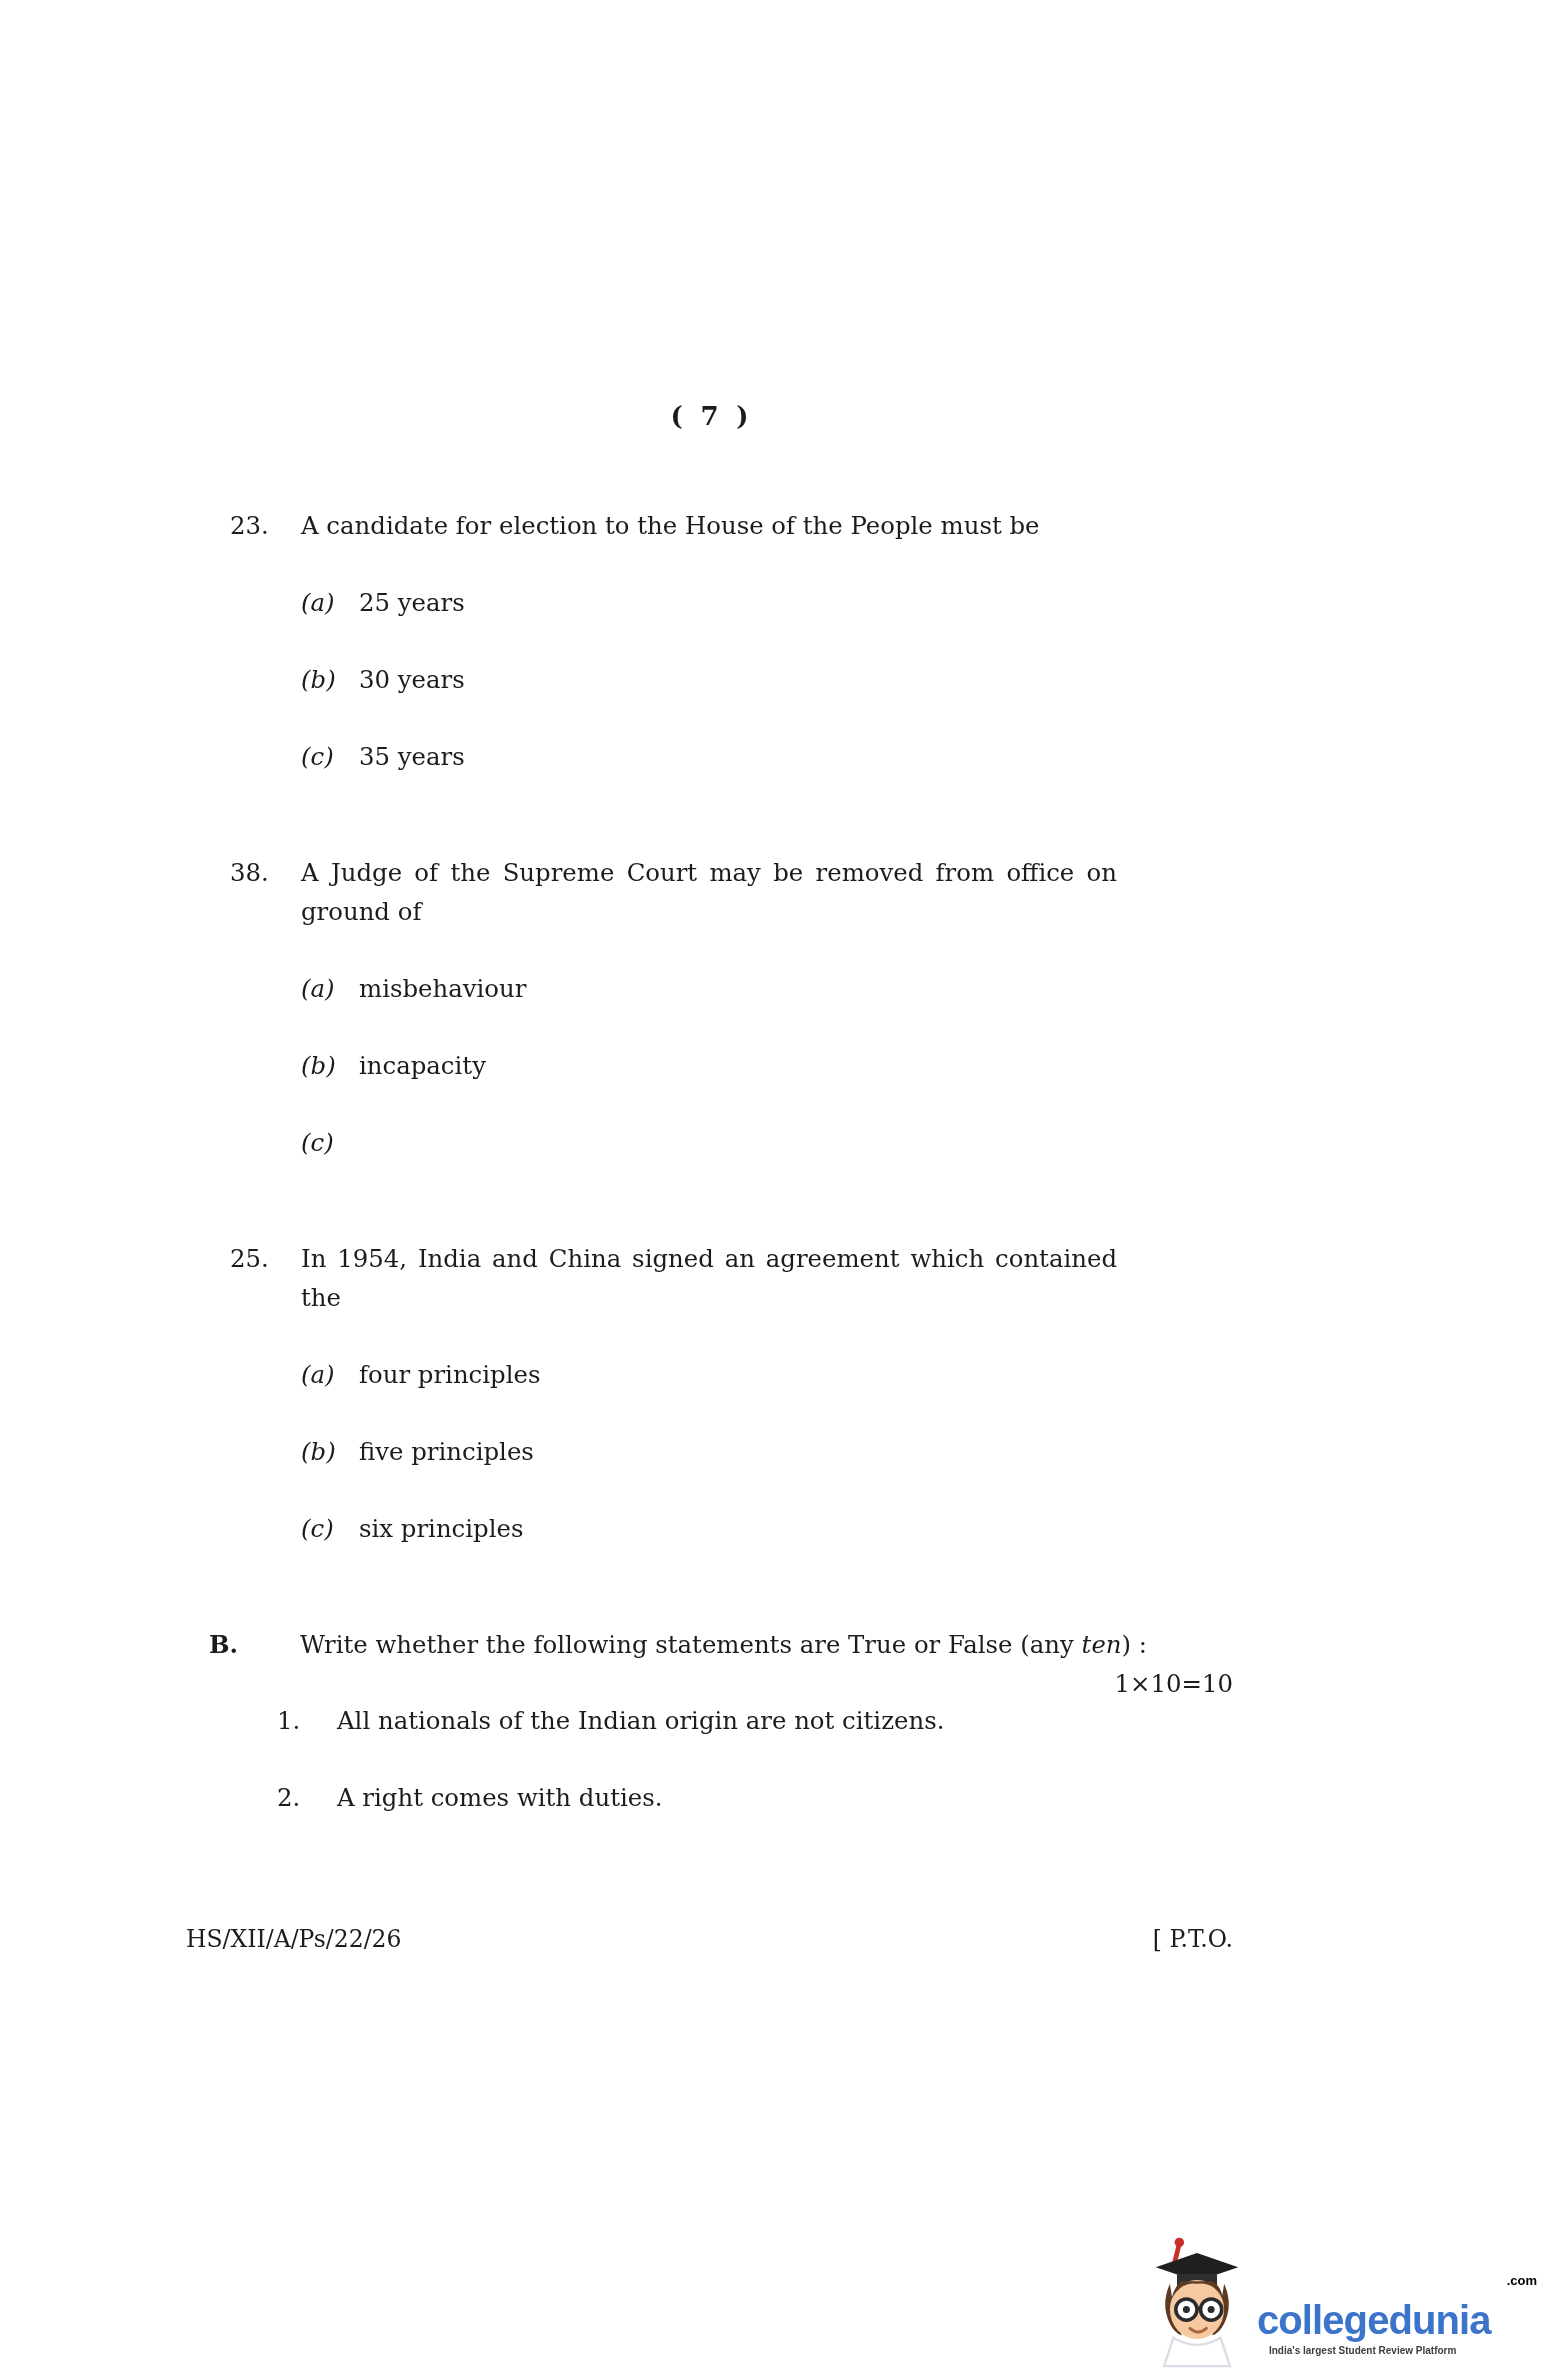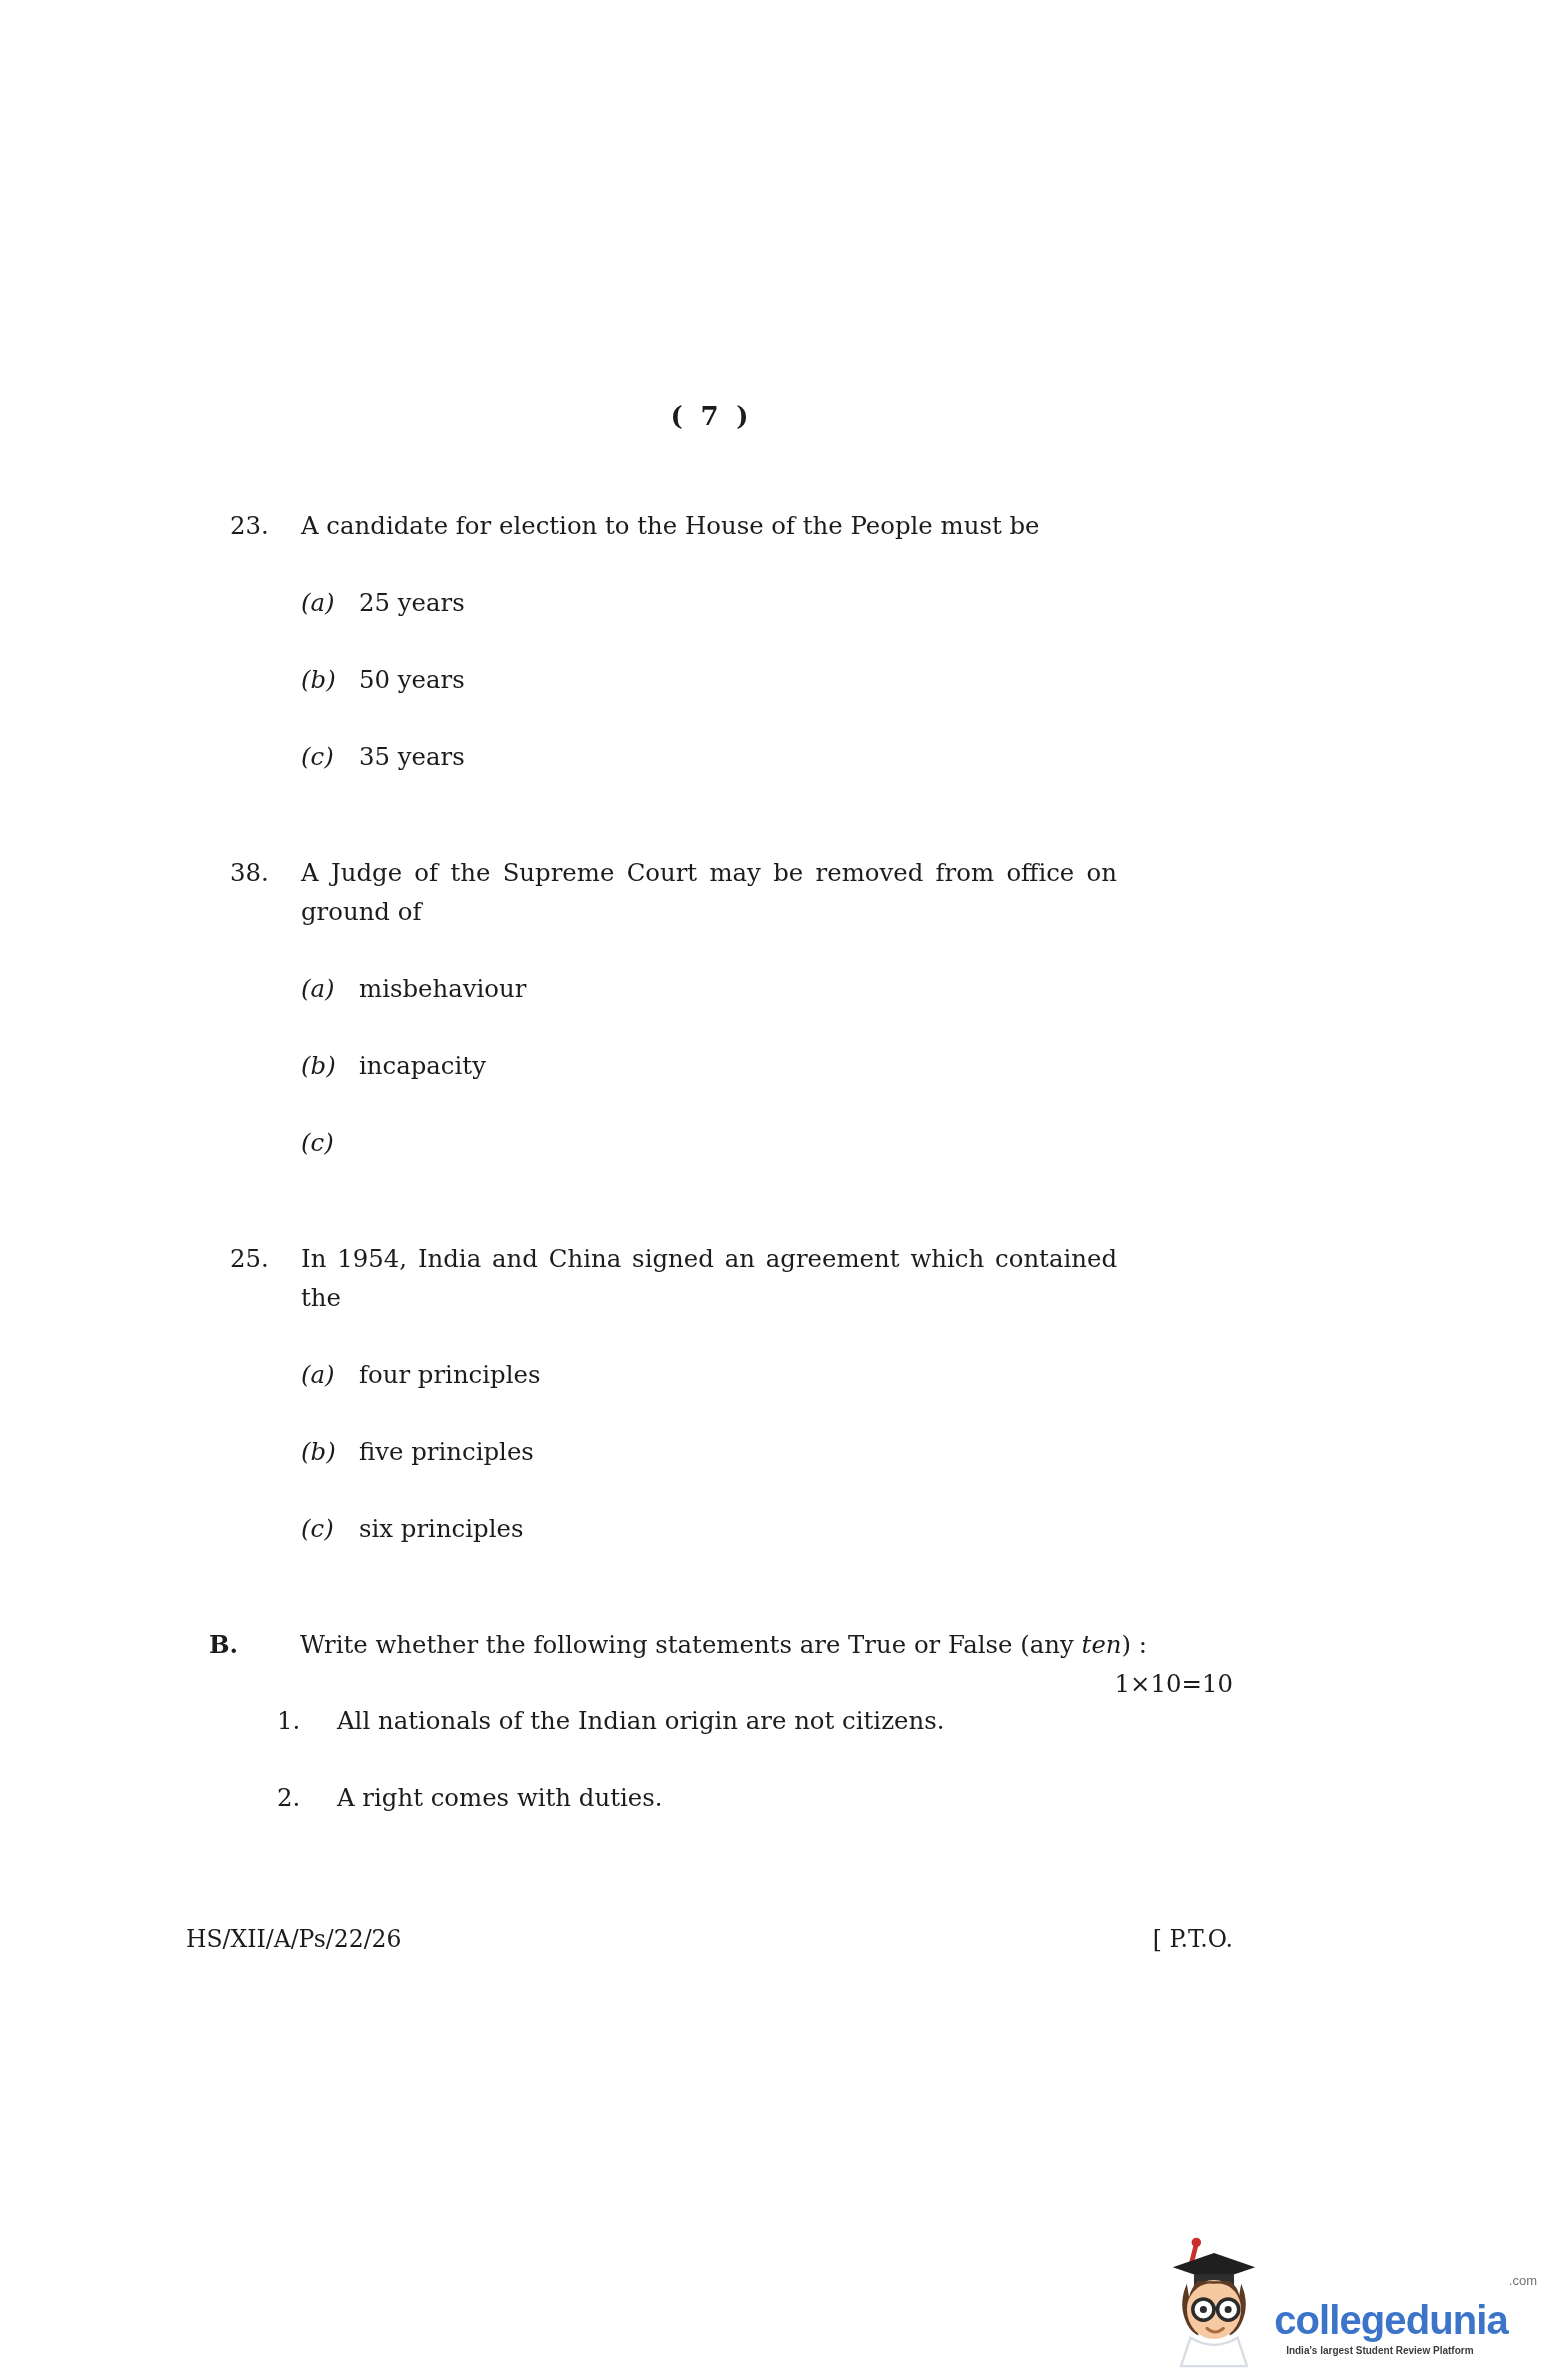--- a/index.html
+++ b/index.html
@@ -113,24 +113,24 @@
   .brand {
     font-size: 40px;
     font-weight: bold;
     color: #3b74c9;
     letter-spacing: -0.9px;
     line-height: 1.05;
     margin-top: 47px;
   }
   .tld {
     font-size: 13px;
-    color: #737373;
-    font-weight: normal;
+    color: #000000;
+    font-weight: bold;
     margin-top: 21px;
-    margin-left: 1px;
+    margin-left: 16px;
   }
   .tagline {
     font-size: 10px;
     color: #3d3d3d;
     font-weight: bold;
     margin-top: 4.4px;
     margin-left: 12px;
   }
 </style>
 </head>
@@ -144,21 +144,21 @@
     <div class="question">
       <div class="q-num">23.</div>
       <div class="q-body">
         <p class="q-text">A candidate for election to the House of the People must be</p>
         <div class="option">
           <span class="opt-label">(a)</span>
           <span class="opt-text">25 years</span>
         </div>
         <div class="option">
           <span class="opt-label">(b)</span>
-          <span class="opt-text">50 years</span>
+          <span class="opt-text">30 years</span>
         </div>
         <div class="option">
           <span class="opt-label">(c)</span>
           <span class="opt-text">35 years</span>
         </div>
       </div>
     </div>
 
     <div class="question">
       <div class="q-num">38.</div>

